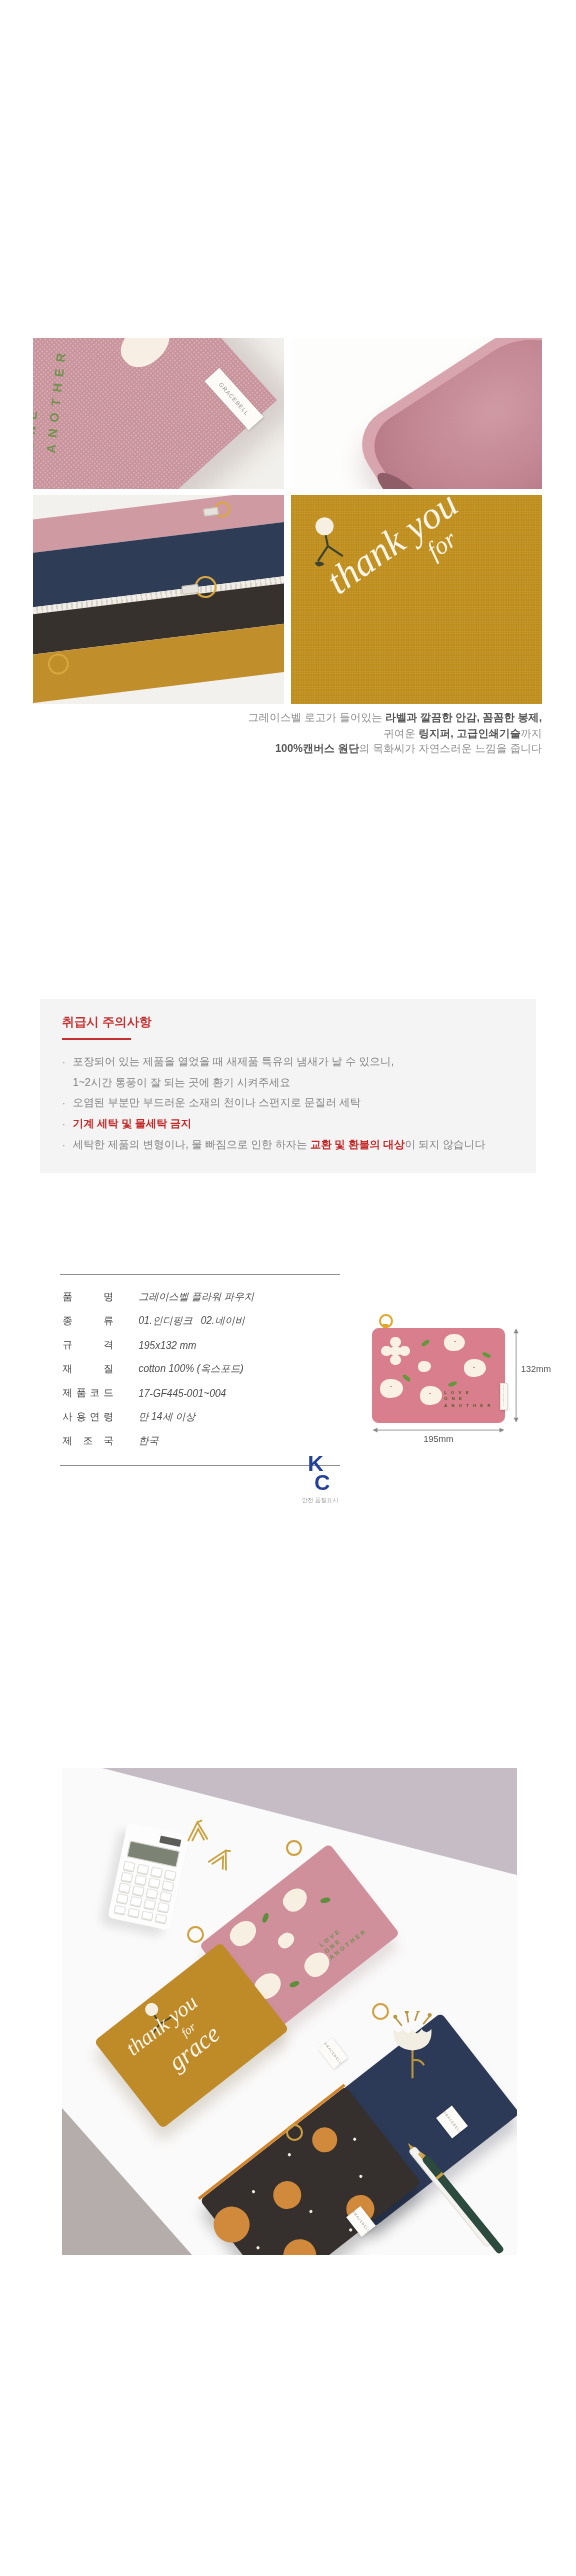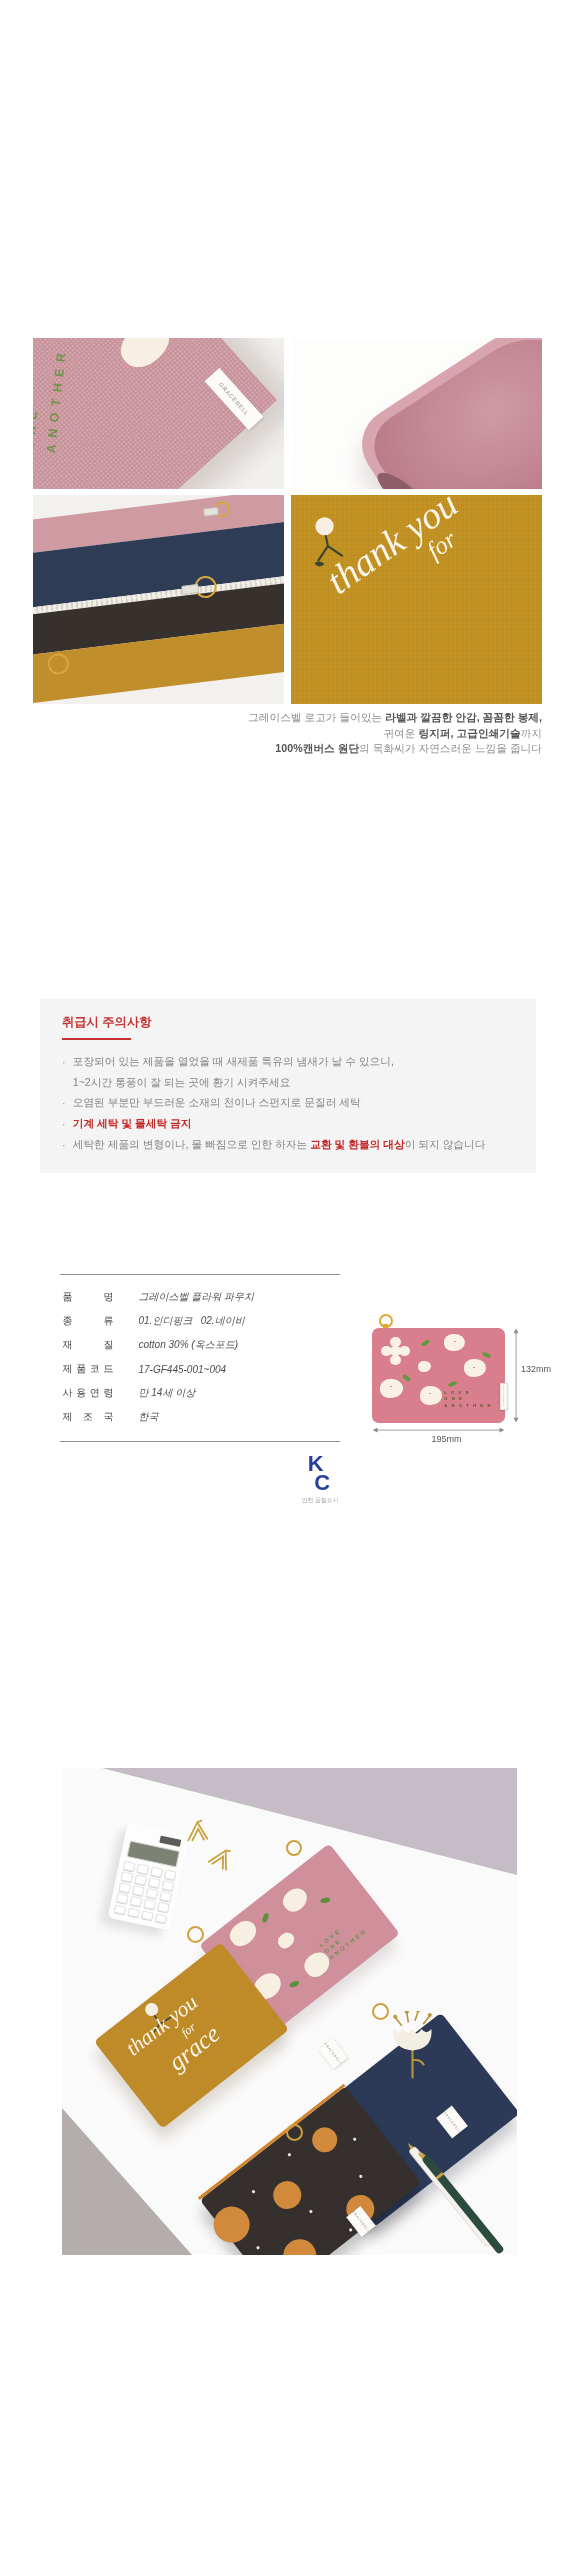--- a/index.html
+++ b/index.html
@@ -80,21 +80,21 @@
   .i-blob{position:absolute;background:#f9f1e3;border-radius:48% 52% 55% 45%;}
   .i-petal4{position:absolute;width:10.7px;height:10.7px;background:#f9f1e3;border-radius:50%;
         box-shadow:0 -9px 0 #f9f1e3,9px 0 0 #f9f1e3,0 9px 0 #f9f1e3,-9px 0 0 #f9f1e3;}
   .i-leaf{position:absolute;width:9px;height:4.1px;background:#5f9939;border-radius:50%;}
   .i-dot{position:absolute;width:1.6px;height:1.6px;background:#d87e8d;border-radius:50%;}
   .i-text{position:absolute;right:13px;bottom:13px;color:#4c5c22;font-size:4.1px;font-weight:bold;
         letter-spacing:1.6px;line-height:6.6px;text-align:left;white-space:pre;}
   .i-tag{position:absolute;left:128px;top:72px;width:5.8px;height:25px;background:#fbf8f2;border:0.8px solid #e4e0d8;}
   .i-tag span{writing-mode:vertical-rl;font-size:2.5px;color:#aaa;}
   .i-hlabel{position:absolute;left:149px;top:53px;font-size:9px;color:#555;}
-  .i-wlabel{position:absolute;left:8px;top:123px;width:133px;text-align:center;font-size:9px;color:#555;}
+  .i-wlabel{position:absolute;left:0;top:123px;width:133px;text-align:center;font-size:9px;color:#555;}
 
   
   .kc{position:absolute;left:301px;top:1451px;width:38px;text-align:center;}
   .kc-caption{font-size:5.8px;color:#9a9a9a;margin-top:0.8px;}
 
   
   .bphoto{position:absolute;left:62px;top:1768px;width:455px;height:487px;background:#fbfafa;overflow:hidden;}
   .wall{position:absolute;inset:0;background:#c5bcc6;clip-path:polygon(40px 0,455px 0,455px 107px);}
   .tableside{position:absolute;inset:0;background:#b5acac;clip-path:polygon(0 340px,130px 487px,0 487px);}
 
@@ -233,22 +233,26 @@
   <div class="spec">
     <div class="s-row">
         <span class="s-label">품 명</span>
         <span class="s-value">그레이스벨 플라워 파우치</span>
       </div>
     <div class="s-row">
         <span class="s-label">종 류</span>
         <span class="s-value">01.인디핑크   02.네이비</span>
       </div>
     <div class="s-row">
+        <span class="s-label">규 격</span>
+        <span class="s-value">195x132 mm</span>
+      </div>
+    <div class="s-row">
         <span class="s-label">재 질</span>
-        <span class="s-value">cotton 30% (옥스포드)</span>
+        <span class="s-value">cotton 100% (옥스포드)</span>
       </div>
     <div class="s-row">
         <span class="s-label">제 품 코 드</span>
         <span class="s-value">17-GF445-001~004</span>
       </div>
     <div class="s-row">
         <span class="s-label">사 용 연 령</span>
         <span class="s-value">만 14세 이상</span>
       </div>
     <div class="s-row">

